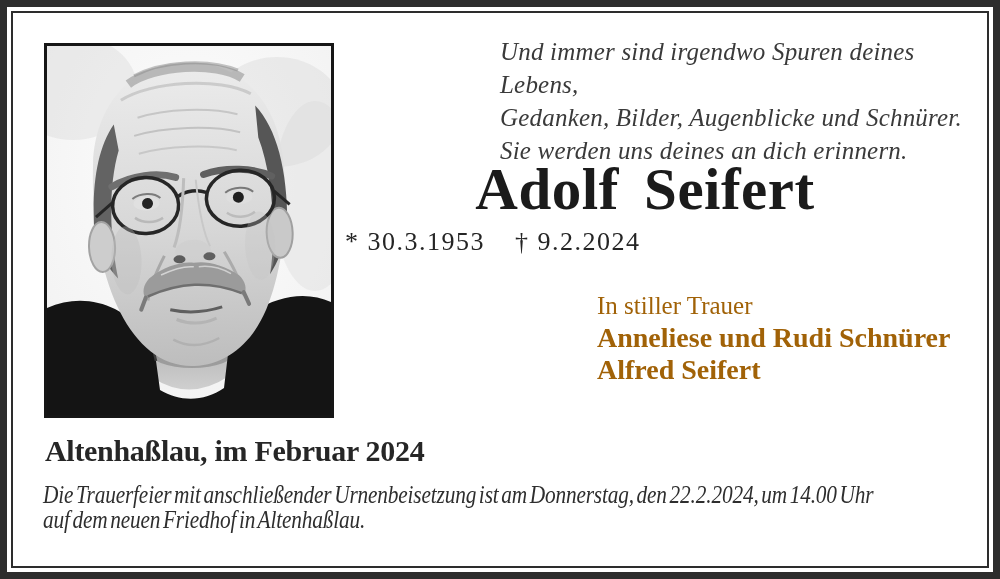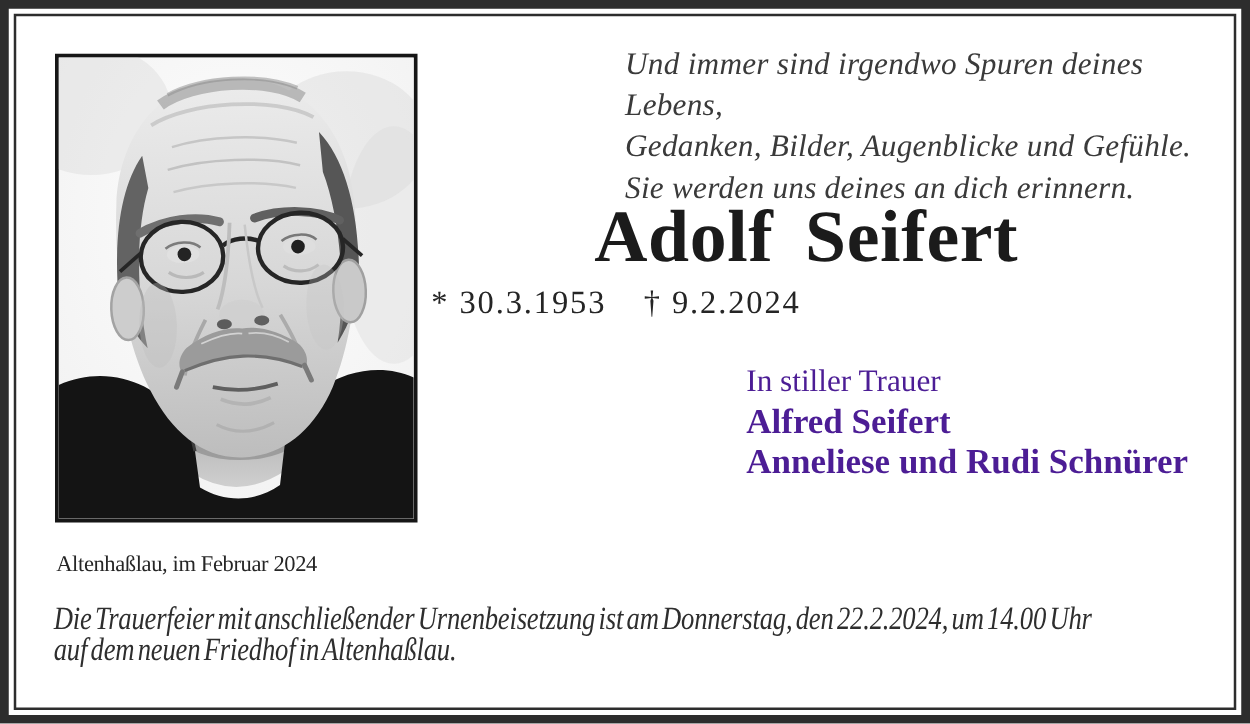--- a/index.html
+++ b/index.html
@@ -26,27 +26,27 @@
     font-weight:700;font-size:59px;line-height:73px;color:#1b1b1b;
     word-spacing:10px;letter-spacing:.5px;white-space:nowrap;
   }
 
   .dates{
     position:absolute;left:345px;top:229px;width:600px;text-align:left;
     font-size:26px;line-height:26px;color:#252525;letter-spacing:1.5px;white-space:nowrap;
   }
   .dates .sep{display:inline-block;width:30px;}
 
-  .mourning{position:absolute;left:597px;top:290px;color:#4c1d95;}
+  .mourning{position:absolute;left:597px;top:290px;color:#a16207;}
   .mourning .intro{font-size:25px;line-height:32px;font-weight:400;}
   .mourning .m{font-size:28px;line-height:32px;font-weight:700;white-space:nowrap;}
 
   .place{
     position:absolute;left:45px;top:436px;
-    font-size:18px;line-height:30px;color:#262626;letter-spacing:-.3px;
+    font-size:30px;line-height:30px;color:#262626;letter-spacing:-.3px;font-weight:bold;
   }
 
   .funeral{
     position:absolute;left:43px;top:482px;width:1160px;
     transform:scaleX(0.82);transform-origin:0 0;
     font-style:italic;font-size:26px;line-height:25px;color:#2e2e2e;
     word-spacing:-3px;letter-spacing:-.2px;white-space:nowrap;
   }
 </style>
 </head>
@@ -154,34 +154,34 @@
         <path d="M122,293 C136,301 152,301 168,293" stroke="#b1b1b1" stroke-width="2.5" fill="none"></path>
 
         <ellipse cx="78" cy="212" rx="15" ry="34" fill="#bdbdbd" opacity="0.35"></ellipse>
         <ellipse cx="212" cy="202" rx="15" ry="34" fill="#c2c2c2" opacity="0.3"></ellipse>
       </g>
     </svg>
   </div>
 
   <div class="quote">
     <div>Und immer sind irgendwo Spuren deines Lebens,</div>
-    <div>Gedanken, Bilder, Augenblicke und Gefühle.</div>
+    <div>Gedanken, Bilder, Augenblicke und Schnürer.</div>
     <div>Sie werden uns deines an dich erinnern.</div>
   </div>
 
   <div class="name">Adolf Seifert</div>
 
   <div class="dates">
     <span><span>*</span>&nbsp;<span>30.3.1953</span></span><span class="sep"></span><span><span>†</span>&nbsp;<span>9.2.2024</span></span>
   </div>
 
   <div class="mourning">
     <div class="intro">In stiller Trauer</div>
+    <div class="m">Anneliese und Rudi Schnürer</div>
     <div class="m">Alfred Seifert</div>
-    <div class="m">Anneliese und Rudi Schnürer</div>
   </div>
 
   <div class="place">Altenhaßlau, im Februar 2024</div>
 
   <div class="funeral">
     <div>Die Trauerfeier mit anschließender Urnenbeisetzung ist am Donnerstag, den 22.2.2024, um 14.00 Uhr</div>
     <div>auf dem neuen Friedhof in Altenhaßlau.</div>
   </div>
 
 </div>

